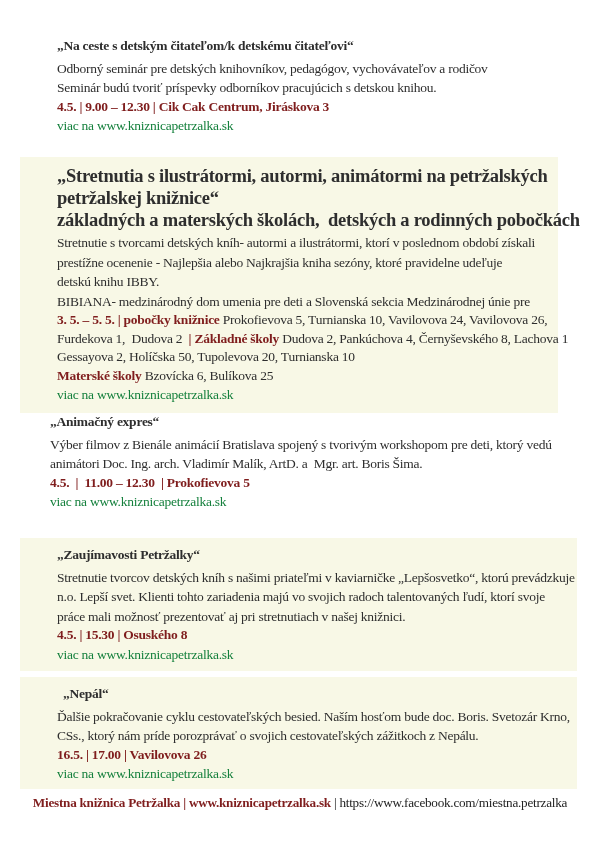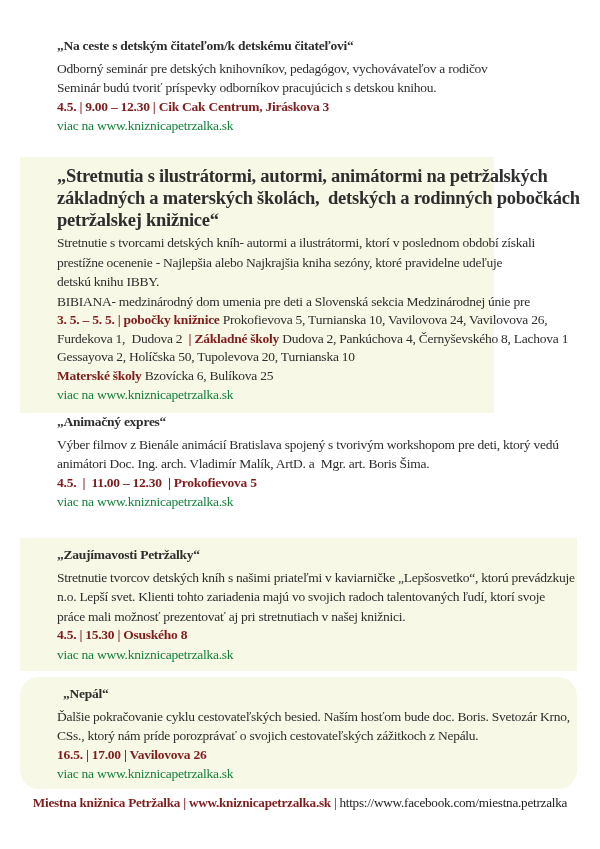--- a/index.html
+++ b/index.html
@@ -35,25 +35,25 @@
   .b{font-weight:bold;color:#7f1d1d;}
   .link{
     font-size:13.5px;
     line-height:19.5px;
     letter-spacing:-0.25px;
     color:#15803d;
     white-space:nowrap;
   }
   
   #s1{top:36px;left:57px;width:510px;}
-  #s2{top:157px;left:20px;width:474px;padding:8px 8px 8px 37px;}
+  #s2{top:157px;left:20px;width:538px;padding:8px 8px 8px 37px;}
   #s2 .h{margin-bottom:2px;}
-  #s3{top:412px;left:57px;width:510px;}
+  #s3{top:412px;left:50px;width:510px;}
   #s4{top:538px;left:20px;width:557px;padding:7px 8px 7px 37px;}
-  #s5{top:677px;left:20px;width:557px;padding:7px 8px 5px 37px;border-radius:19px;}
+  #s5{top:677px;left:20px;width:557px;padding:7px 8px 5px 37px;}
   #s5 .h{padding-left:6px;}
   .footer{
     position:absolute;
     top:795px;left:0;width:600px;
     text-align:center;
     font-size:13.2px;
     letter-spacing:-0.25px;
     color:#222222;
     white-space:nowrap;
   }
@@ -73,22 +73,22 @@
       </div>
     <div class="details">
         <div class="line"><span class="b">4.5. | 9.00 – 12.30 | Cik Cak Centrum, Jiráskova 3</span></div>
       </div>
     <div class="link">viac na www.kniznicapetrzalka.sk</div>
   </section>
 
   <section class="block cream" id="s2">
     <div class="h h-lg">
         <div class="line">„Stretnutia s ilustrátormi, autormi, animátormi na petržalských</div>
+        <div class="line">petržalskej knižnice“</div>
         <div class="line">základných a materských školách,  detských a rodinných pobočkách</div>
-        <div class="line">petržalskej knižnice“</div>
       </div>
     <div class="body">
         <div class="line">Stretnutie s tvorcami detských kníh- autormi a ilustrátormi, ktorí v poslednom období získali</div>
         <div class="line">prestížne ocenenie - Najlepšia alebo Najkrajšia kniha sezóny, ktoré pravidelne udeľuje</div>
         <div class="line">detskú knihu IBBY.</div>
         <div class="line">BIBIANA- medzinárodný dom umenia pre deti a Slovenská sekcia Medzinárodnej únie pre</div>
       </div>
     <div class="details">
         <div class="line"><span class="b">3. 5. – 5. 5. | pobočky knižnice </span><span>Prokofievova 5, Turnianska 10, Vavilovova 24, Vavilovova 26,</span></div>
         <div class="line"><span>Furdekova 1,  Dudova 2  </span><span class="b">| Základné školy </span><span>Dudova 2, Pankúchova 4, Černyševského 8, Lachova 1</span></div>

